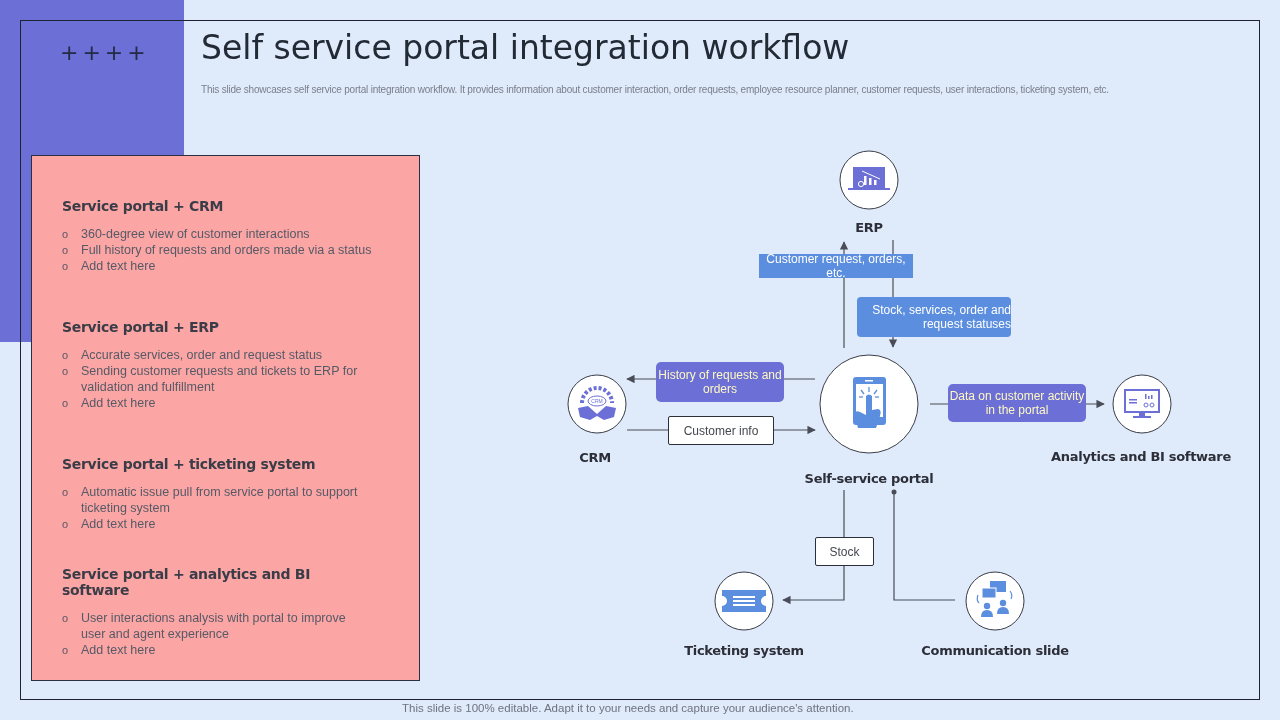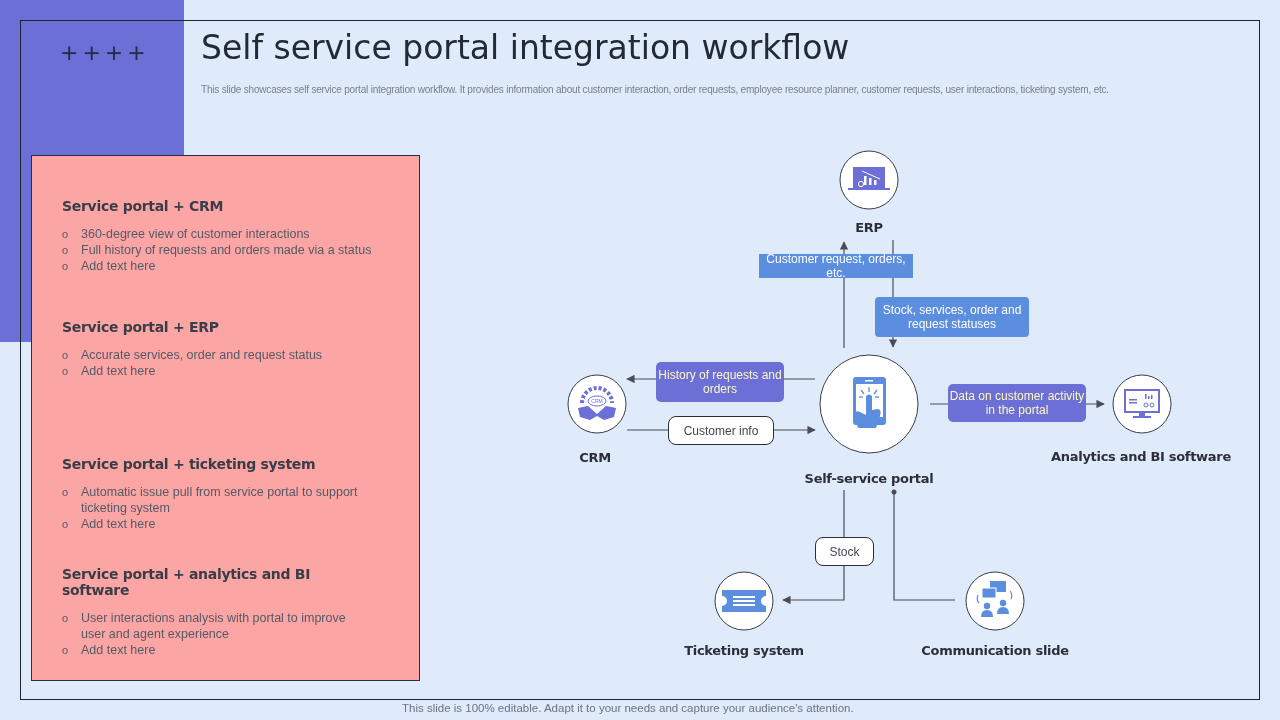--- a/index.html
+++ b/index.html
@@ -14,21 +14,21 @@
   .section h3 { margin:0 0 12px 0; font-size:14px; font-weight:bold; color:#3a3d47; font-family:"DejaVu Sans", sans-serif; letter-spacing:-0.3px; }
   .section ul { margin:0; padding:0; list-style:none; }
   .section li { position:relative; padding-left:19px; font-size:12.5px; line-height:16px; color:#555a66; }
   .section li::before { content:"o"; position:absolute; left:0; top:0; font-size:11px; color:#555a66; }
   .footer { position:absolute; left:402px; top:702px; font-size:11.5px; color:#6e7380; }
   svg.diagram { position:absolute; left:0; top:0; }
   .node-label { position:absolute; font-size:13px; font-weight:bold; color:#2d2f38; font-family:"DejaVu Sans", sans-serif; white-space:nowrap; transform:translateX(-50%); letter-spacing:-0.3px; }
   .box { position:absolute; display:flex; align-items:center; justify-content:center; text-align:center; font-size:12px; line-height:14px; box-sizing:border-box; }
   .box.blue { background:#5b8ede; color:#ffffff; }
   .box.purple { background:#6b6fd6; color:#fef9c3; border-radius:5px; }
-  .box.outline { background:#ffffff; color:#44474f; border:1px solid #2b2f3a; border-radius:8px; }
+  .box.outline { background:#ffffff; color:#44474f; border:1px solid #2b2f3a; border-radius:2px; }
   .box.rounded { border-radius:4px; }
 </style>
 </head>
 <body>
 
 <div class="accent-block"></div>
 <div class="plus-deco">++++</div>
 <div class="frame"></div>
 
 <h1 class="title">Self service portal integration workflow</h1>
@@ -40,20 +40,21 @@
     <ul>
       <li>360-degree view of customer interactions</li>
       <li>Full history of requests and orders made via a status</li>
       <li>Add text here</li>
     </ul>
   </div>
   <div class="section" style="top:163px; width:300px;">
     <h3>Service portal + ERP</h3>
     <ul>
       <li>Accurate services, order and request status</li>
+      <li>Sending customer requests and tickets to ERP for validation and fulfillment</li>
       <li>Add text here</li>
     </ul>
   </div>
   <div class="section" style="top:300px; width:320px;">
     <h3>Service portal + ticketing system</h3>
     <ul>
       <li>Automatic issue pull from service portal to support ticketing system</li>
       <li>Add text here</li>
     </ul>
   </div>
@@ -172,19 +173,19 @@
 </svg>
 
 <div class="node-label" style="left:869px; top:220px;">ERP</div>
 <div class="node-label" style="left:595px; top:450px;">CRM</div>
 <div class="node-label" style="left:869px; top:471px;">Self-service portal</div>
 <div class="node-label" style="left:1141px; top:449px;">Analytics and BI software</div>
 <div class="node-label" style="left:744px; top:643px;">Ticketing system</div>
 <div class="node-label" style="left:995px; top:643px;">Communication slide</div>
 
 <div class="box blue" style="left:759px; top:254px; width:154px; height:24px;">Customer request, orders, etc.</div>
-<div class="box blue rounded" style="left:875px; top:297px; width:154px; height:40px;">Stock, services, order and request statuses</div>
+<div class="box blue rounded" style="left:857px; top:297px; width:154px; height:40px;text-align:right;">Stock, services, order and request statuses</div>
 <div class="box purple" style="left:656px; top:362px; width:128px; height:40px;">History of requests and orders</div>
 <div class="box outline" style="left:668px; top:416px; width:106px; height:29px;">Customer info</div>
 <div class="box purple" style="left:948px; top:384px; width:138px; height:38px;">Data on customer activity in the portal</div>
 <div class="box outline" style="left:815px; top:537px; width:59px; height:29px;">Stock</div>
 
 <div class="footer">This slide is 100% editable. Adapt it to your needs and capture your audience's attention.</div>
 
 </body></html>

